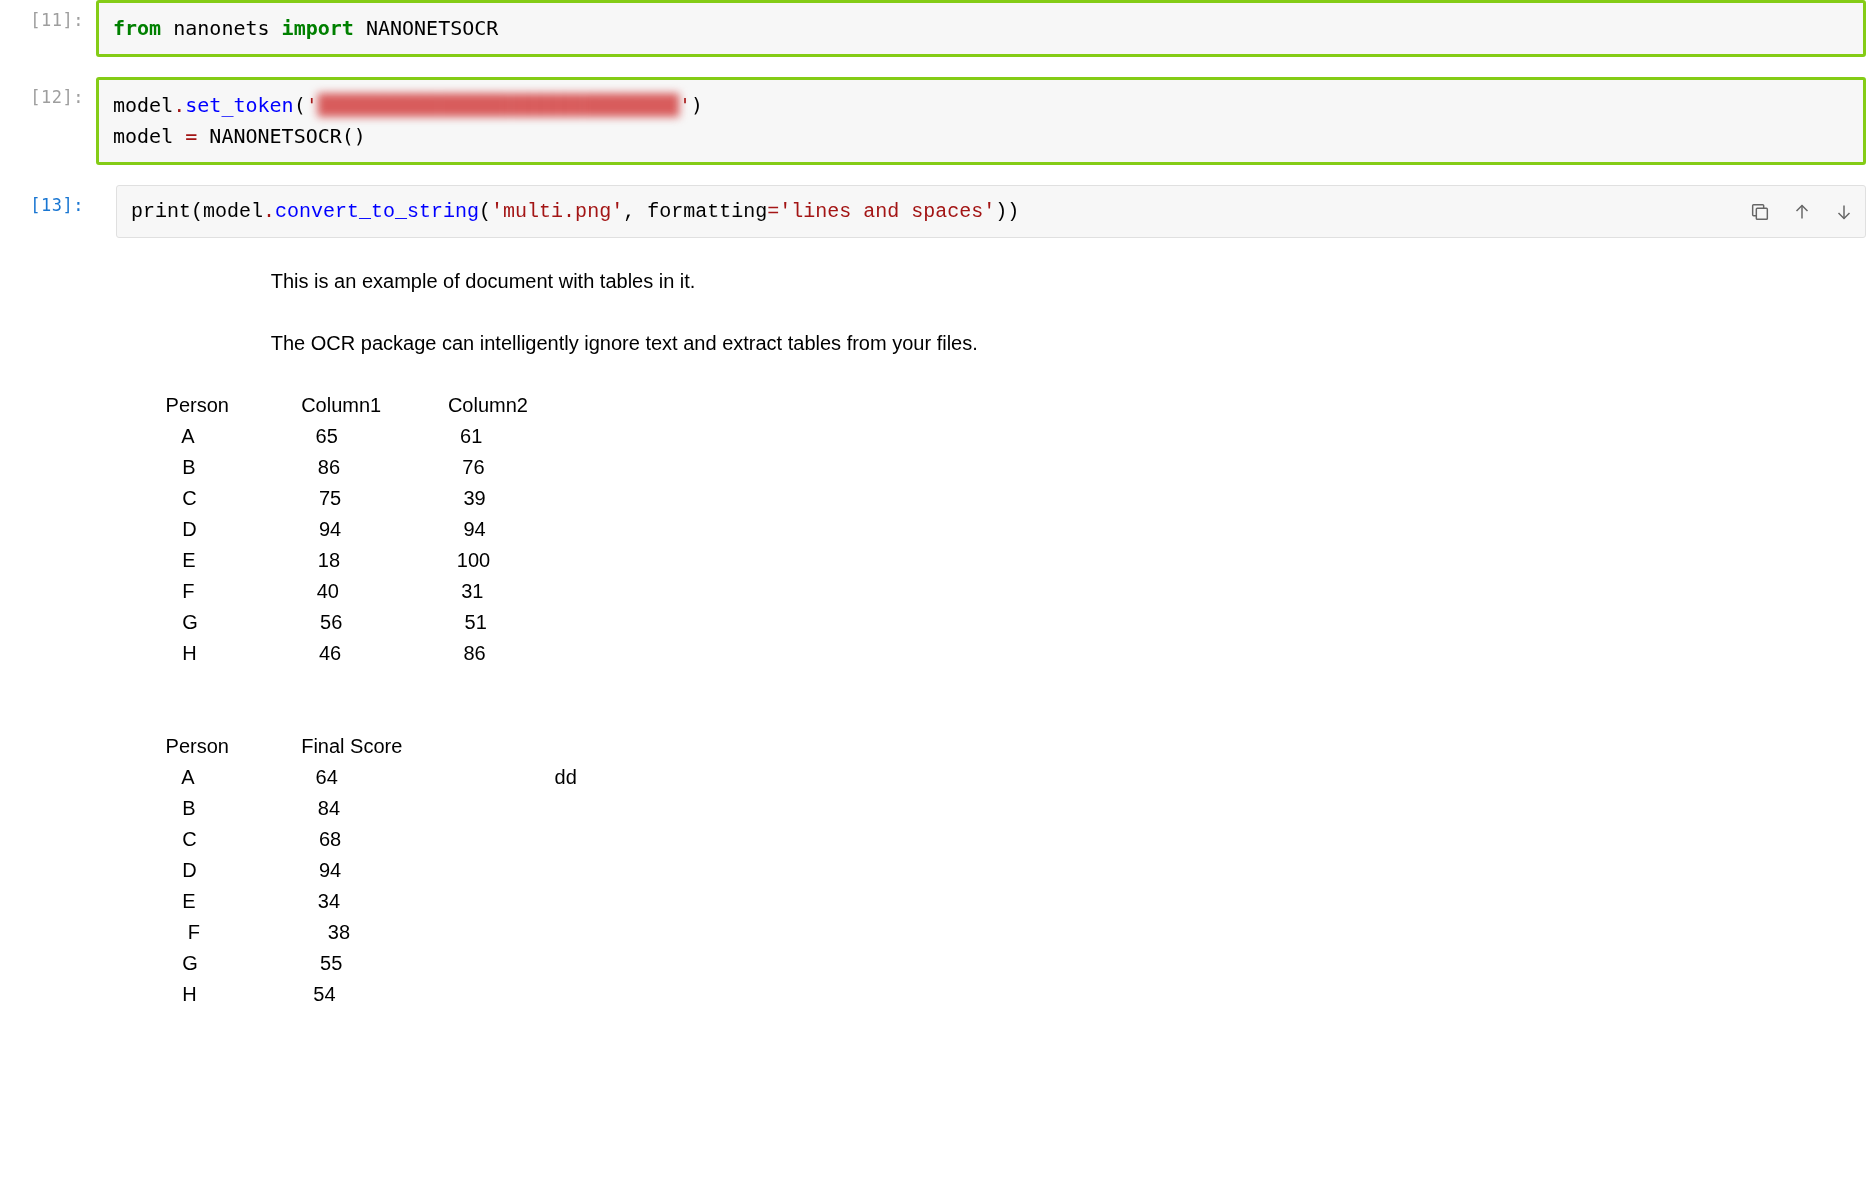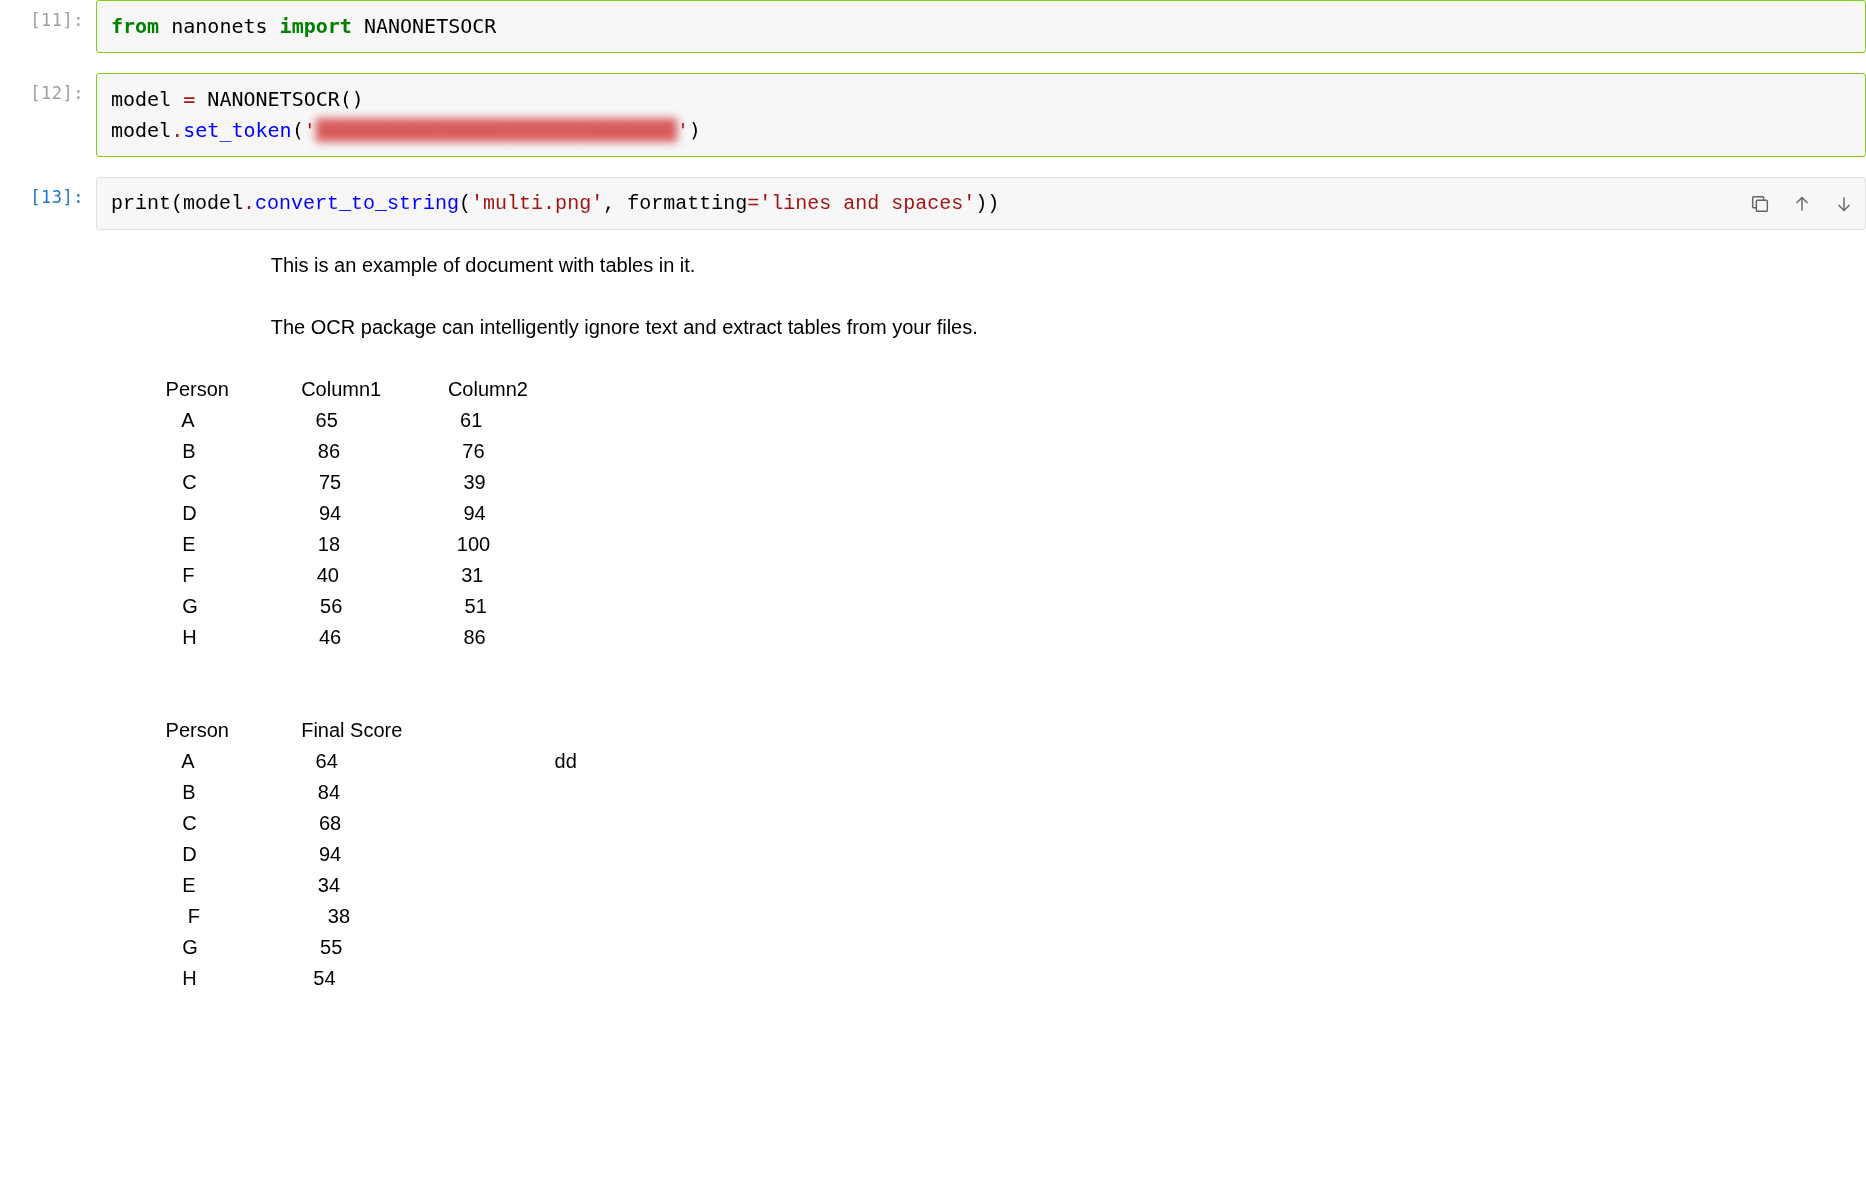--- a/index.html
+++ b/index.html
@@ -20,21 +20,21 @@
     padding-right: 12px;
     padding-top: 10px;
     color: #9e9e9e;
     font-size: 17px;
     letter-spacing: 0.5px;
   }
   .prompt.active { color: #1976d2; }
   .input-area {
     flex: 1;
     background: #f7f7f7;
-    border: 1px solid #84cc16;
+    border: 3px solid #84cc16;
     border-radius: 3px;
     padding: 10px 14px;
     position: relative;
     line-height: 1.55;
   }
   .input-area.active {
     background: #f7f7f7;
     border: 1px solid #e0e0e0;
     font-family: Liberation Mono, monospace;
   }
@@ -81,26 +81,26 @@
   <div class="cell">
     <div class="prompt">[11]:</div>
     <div class="input-area">
       <div class="code-line"><span class="kw">from</span><span> nanonets </span><span class="kw">import</span><span> NANONETSOCR</span></div>
     </div>
   </div>
 
   <div class="cell">
     <div class="prompt">[12]:</div>
     <div class="input-area">
+      <div class="code-line"><span>model</span><span class="op">.</span><span class="fn">set_token</span><span>(</span><span class="str">'</span><span class="token-redacted">██████████████████████████████</span><span class="str">'</span><span>)</span></div>
       <div class="code-line"><span>model </span><span class="op">=</span><span> NANONETSOCR()</span></div>
-      <div class="code-line"><span>model</span><span class="op">.</span><span class="fn">set_token</span><span>(</span><span class="str">'</span><span class="token-redacted">██████████████████████████████</span><span class="str">'</span><span>)</span></div>
     </div>
   </div>
 
-  <div class="cell" style="margin-bottom:14px;">
+  <div class="cell" style="margin-bottom:22px;gap:20px;">
     <div class="prompt active">[13]:</div>
     <div class="input-area active">
       <div class="code-line"><span>print</span><span>(model</span><span class="op">.</span><span class="fn">convert_to_string</span><span>(</span><span class="str">'multi.png'</span><span>, formatting</span><span class="op">=</span><span class="str">'lines and spaces'</span><span>))</span></div>
       <div class="toolbar">
         <span class="toolbar-btn">
           <svg viewBox="0 0 24 24">
               <rect x="8" y="8" width="12" height="12" rx="1"></rect>
               <path d="M16 8 V5 a1 1 0 0 0 -1 -1 H5 a1 1 0 0 0 -1 1 v10 a1 1 0 0 0 1 1 h3"></path>
             </svg>
         </span>

